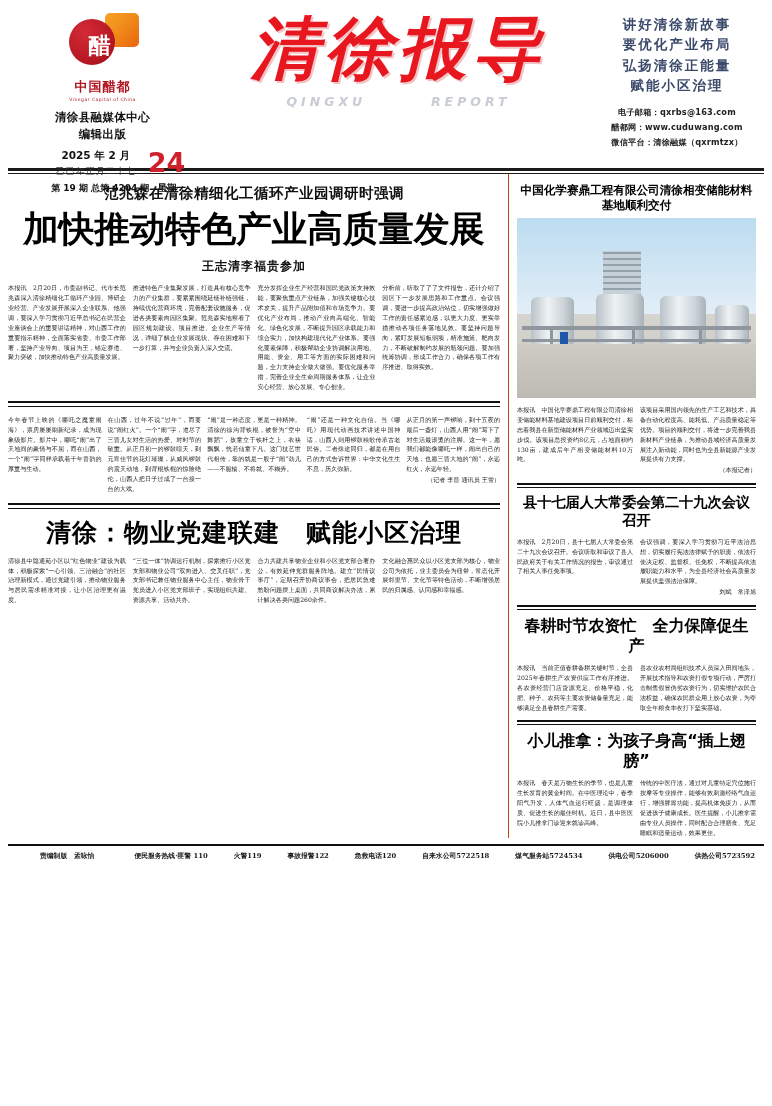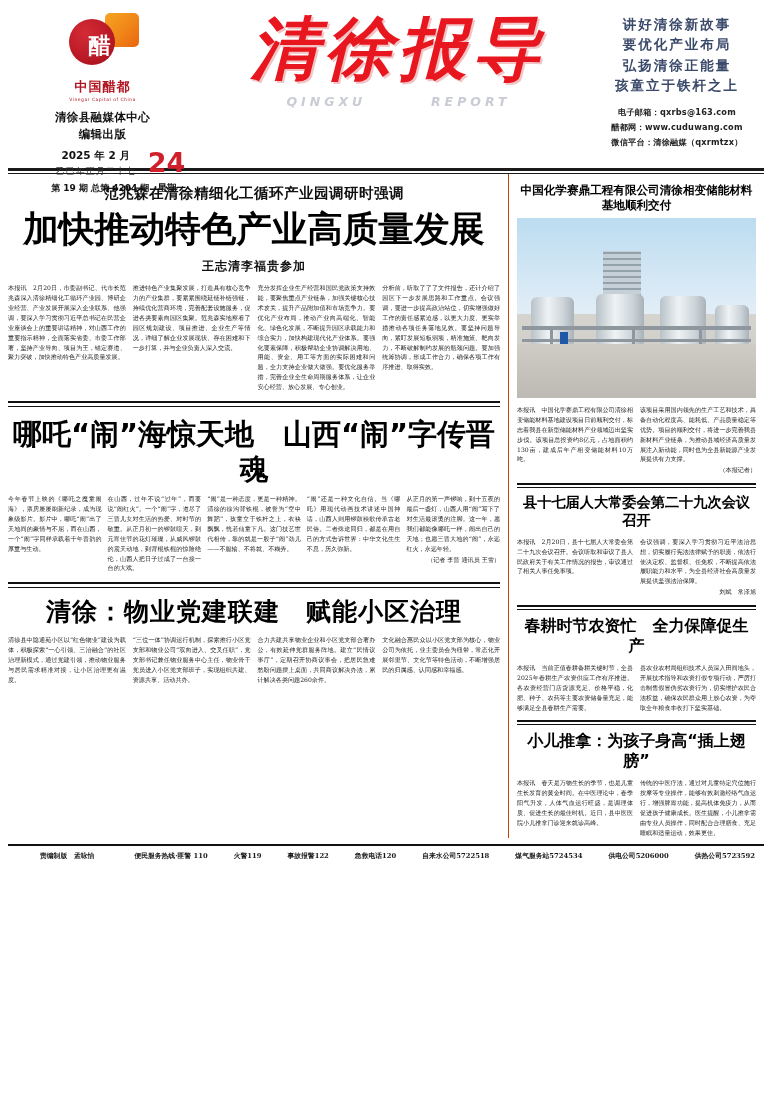--- a/index.html
+++ b/index.html
@@ -171,21 +171,21 @@
         <span style="display:inline-block;width:48px"></span>
         <span>REPORT</span>
       </div>
     </div>
 
     <div class="mast-right">
       <div class="slogan">
         <div>讲好清徐新故事</div>
         <div>要优化产业布局</div>
         <div>弘扬清徐正能量</div>
-        <div>孩童立于铁杆之上</div>
+        <div>赋能小区治理</div>
       </div>
       <div class="contact">
         <div>电子邮箱：qxrbs@163.com</div>
         <div>醋都网：www.cuduwang.com</div>
         <div>微信平台：清徐融媒（qxrmtzx）</div>
       </div>
     </div>
   </div>
 
   <div class="rule-thick"></div>
@@ -212,21 +212,20 @@
           <div class="bodytext">充分发挥企业生产经营和国民党政策支持效能，要聚焦重点产业链条，加强关键核心技术攻关，提升产品附加值和市场竞争力。要优化产业布局，推动产业向高端化、智能化、绿色化发展，不断提升园区承载能力和综合实力，加快构建现代化产业体系。要强化要素保障，积极帮助企业协调解决用地、用能、资金、用工等方面的实际困难和问题，全力支持企业做大做强。要优化服务举措，完善企业全生命周期服务体系，让企业安心经营、放心发展、专心创业。</div>
         </div>
         <div class="bodycol">
           <div class="bodytext">分析前，听取了了了文件报告，还计介绍了园区下一步发展思路和工作重点。会议强调，要进一步提高政治站位，切实增强做好工作的责任感紧迫感，以更大力度、更实举措推动各项任务落地见效。要坚持问题导向，紧盯发展短板弱项，精准施策、靶向发力，不断破解制约发展的瓶颈问题。要加强统筹协调，形成工作合力，确保各项工作有序推进、取得实效。</div>
         </div>
       </div>
 
       <div class="sec-divider"></div>
       <div class="sec-divider-thin"></div>
 
-      <div class="hl-2">哪吒“闹”海惊天地　山西“闹”字传晋魂</div>
 
       <div class="cols-5">
         <div class="bodycol">
           <div class="bodytext">今年春节上映的《哪吒之魔童闹海》，票房屡屡刷新纪录，成为现象级影片。影片中，哪吒“闹”出了天地间的豪情与不屈，而在山西，一个“闹”字同样承载着千年晋韵的厚重与生动。</div>
         </div>
         <div class="bodycol">
           <div class="bodytext">在山西，过年不说“过年”，而要说“闹红火”。一个“闹”字，道尽了三晋儿女对生活的热爱、对时节的敬重。从正月初一的锣鼓喧天，到元宵佳节的花灯璀璨，从威风锣鼓的震天动地，到背棍铁棍的惊险绝伦，山西人把日子过成了一台接一台的大戏。</div>
         </div>
         <div class="bodycol">
           <div class="bodytext">“闹”是一种态度，更是一种精神。清徐的徐沟背铁棍，被誉为“空中舞蹈”，孩童立于铁杆之上，衣袂飘飘，恍若仙童下凡。这门技艺世代相传，靠的就是一股子“闹”劲儿——不服输、不将就、不糊弄。</div>

